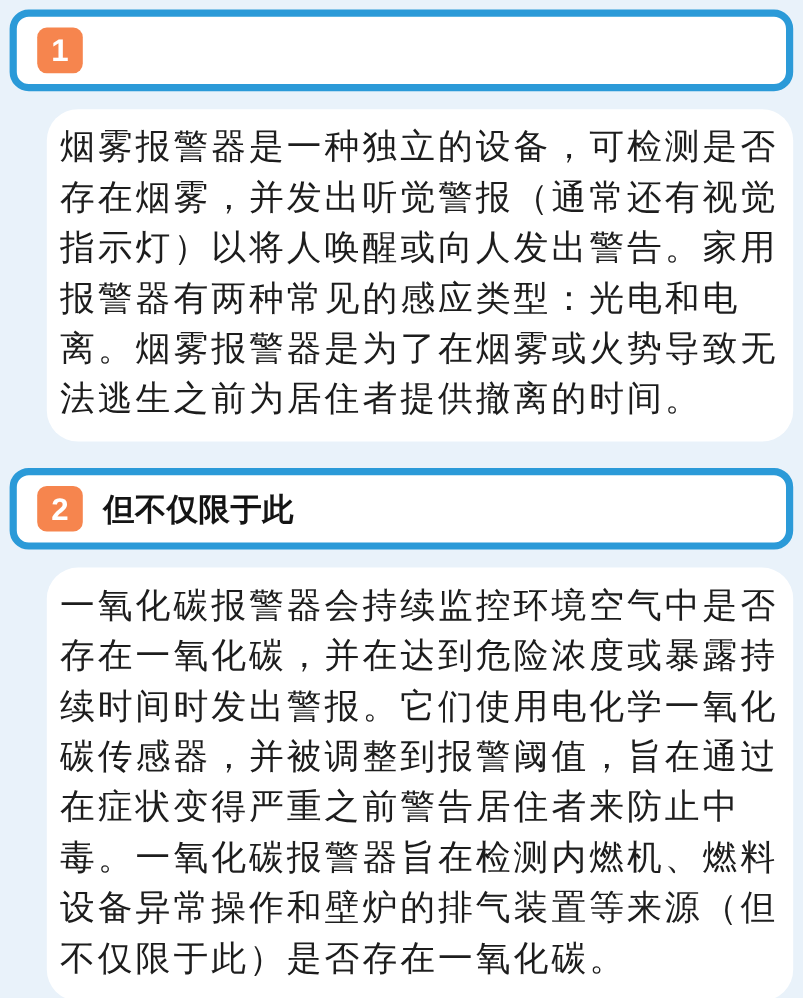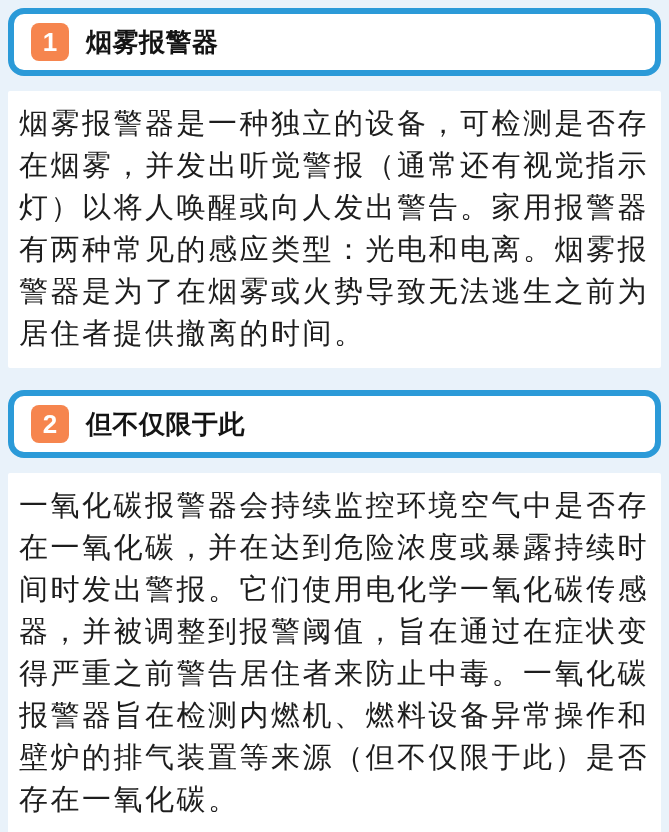--- a/index.html
+++ b/index.html
@@ -46,22 +46,23 @@
   .title {
     font-size: 26px;
     font-weight: 700;
     color: #141414;
     letter-spacing: 0.5px;
     white-space: nowrap;
   }
   .body-card {
     box-sizing: border-box;
     background: #FFFFFF;
-    border-radius: 2px;
+    border-radius: 26px;
     padding: 11px 11px 14px 11px;
+    margin-left: 31px;
   }
   .body-text {
     margin: 0;
     font-size: 29px;
     line-height: 42px;
     letter-spacing: 2.5px;
     color: #1D1D1D;
     text-align: left;
     word-break: break-all;
   }
@@ -69,21 +70,20 @@
 </head>
 <body>
 
 <div class="page">
 
   <div class="section first">
     <div class="header-card">
       <div class="badge">
         <span>1</span>
       </div>
-      <div class="title">烟雾报警器</div>
     </div>
     <div class="body-card">
       <p class="body-text">烟雾报警器是一种独立的设备，可检测是否存在烟雾，并发出听觉警报（通常还有视觉指示灯）以将人唤醒或向人发出警告。家用报警器有两种常见的感应类型：光电和电离。烟雾报警器是为了在烟雾或火势导致无法逃生之前为居住者提供撤离的时间。</p>
     </div>
   </div>
 
   <div class="section">
     <div class="header-card">
       <div class="badge">
         <span>2</span>

